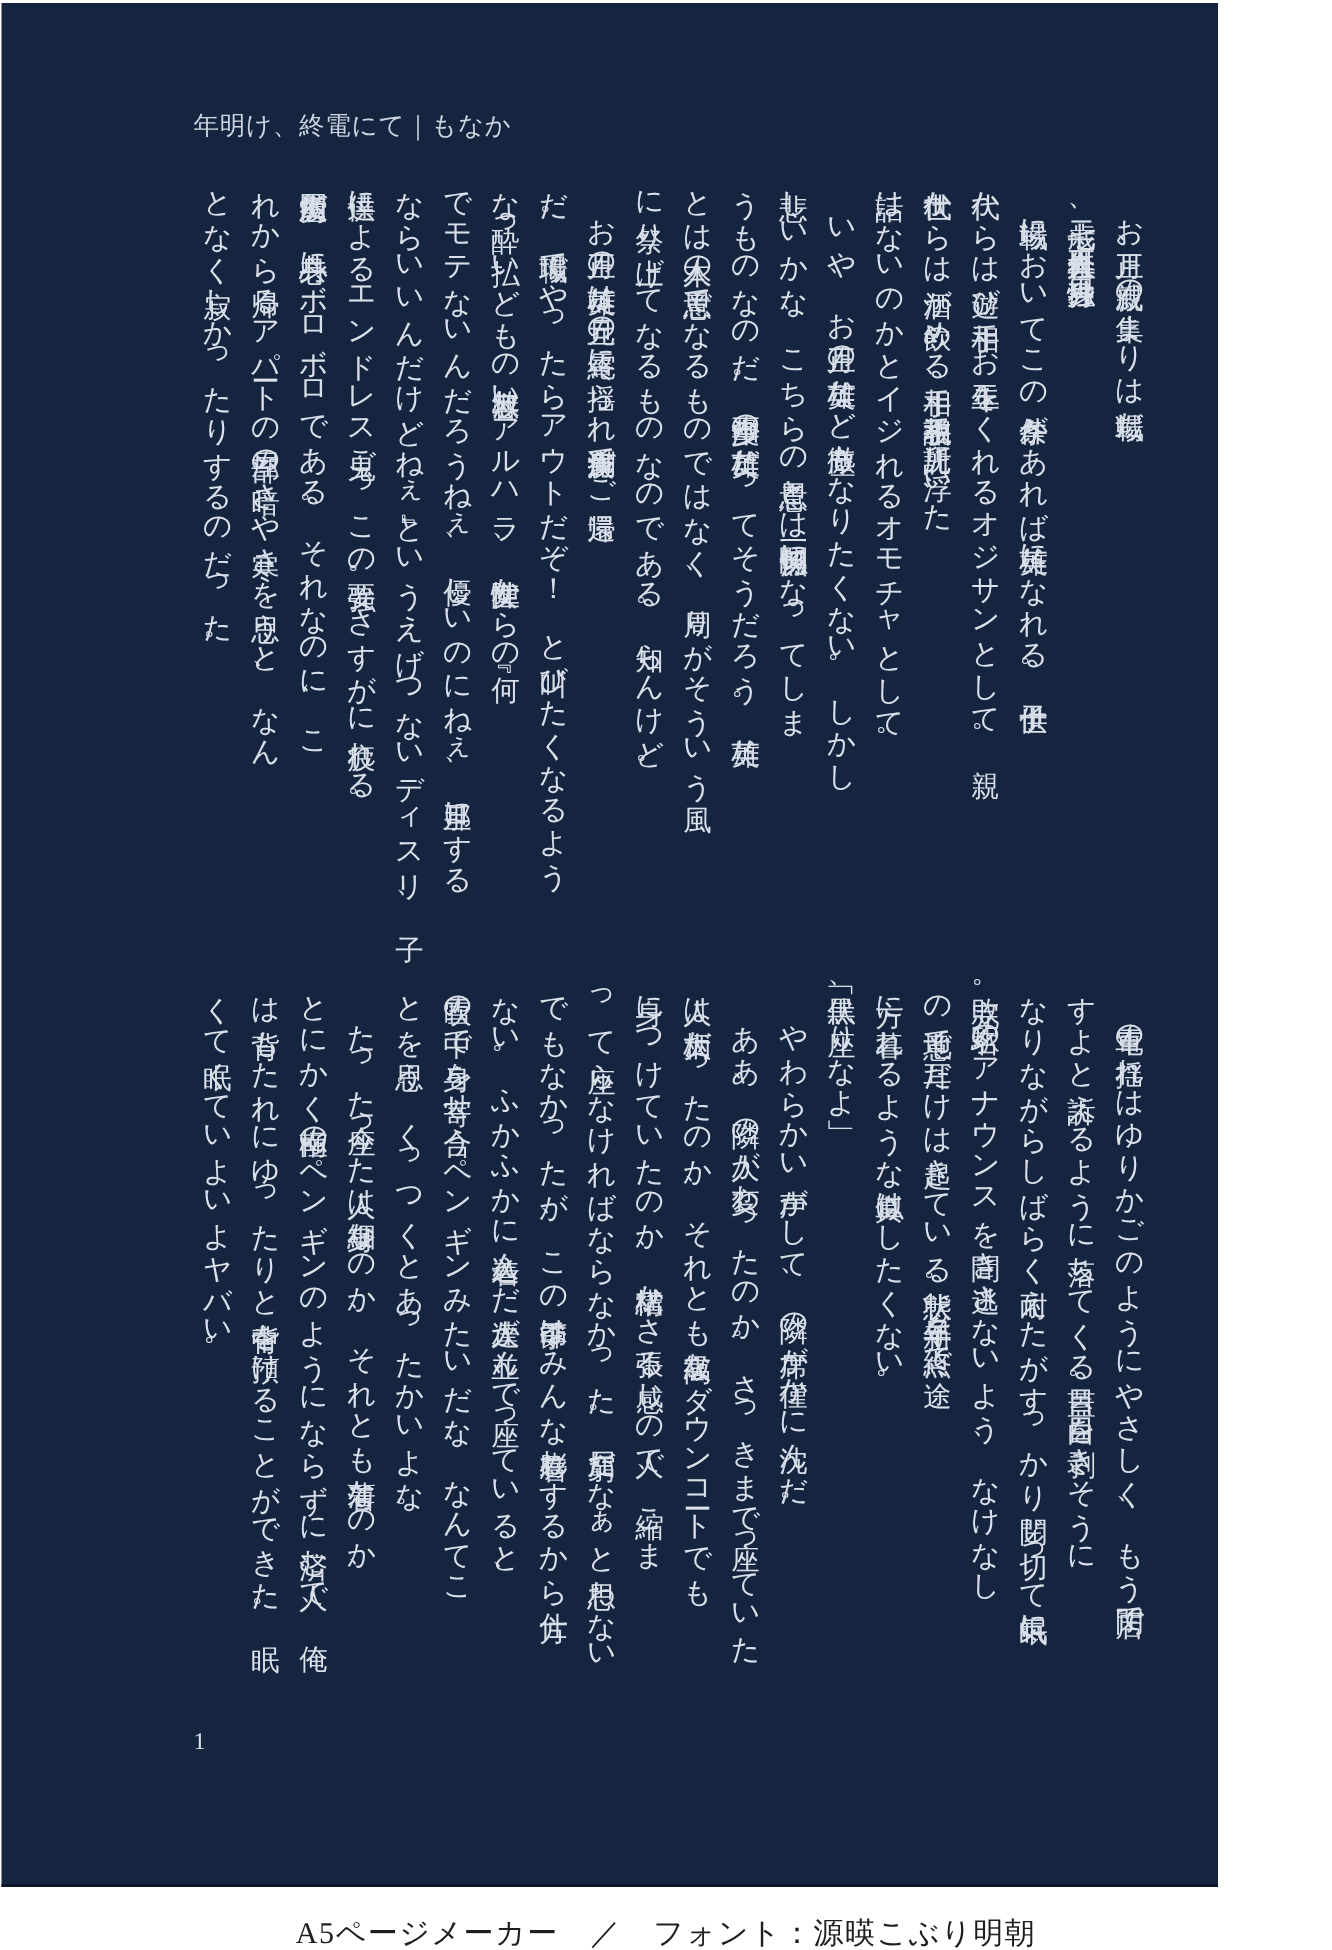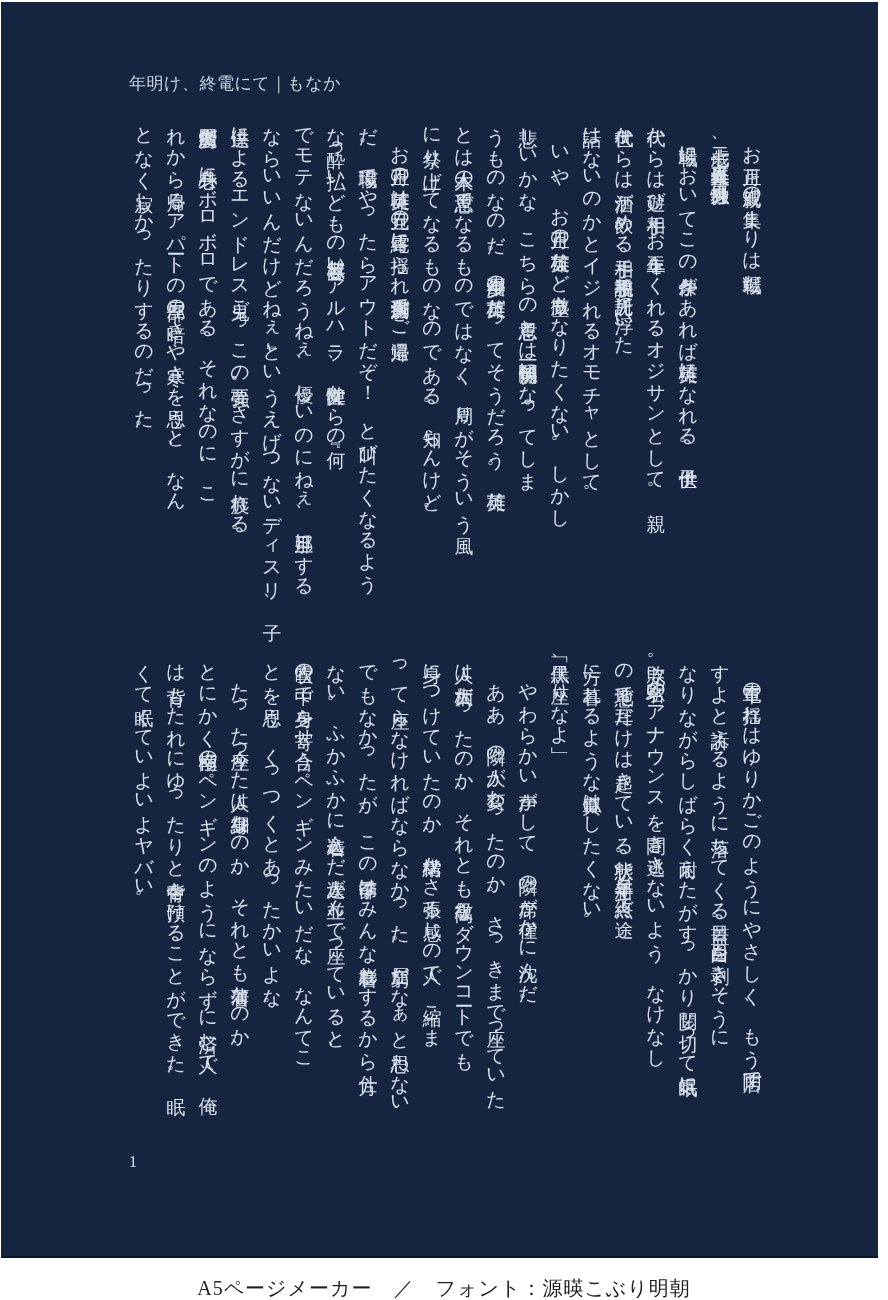--- a/index.html
+++ b/index.html
@@ -12,21 +12,21 @@
     position: relative;
     background: #ffffff;
     overflow: hidden;
     font-family: "Liberation Serif", "DejaVu Serif", serif;
   }
   
   .page {
     position: absolute;
     left: 1px;
     top: 2px;
-    width: 877px;
+    width: 811px;
     height: 1254px;
     background: #16253f;
     border-bottom: 2px solid #0b1428;
   }
   .page-header {
     position: absolute;
     left: 128px;
     top: 70px;
     font-size: 17px;
     letter-spacing: 0.5px;

